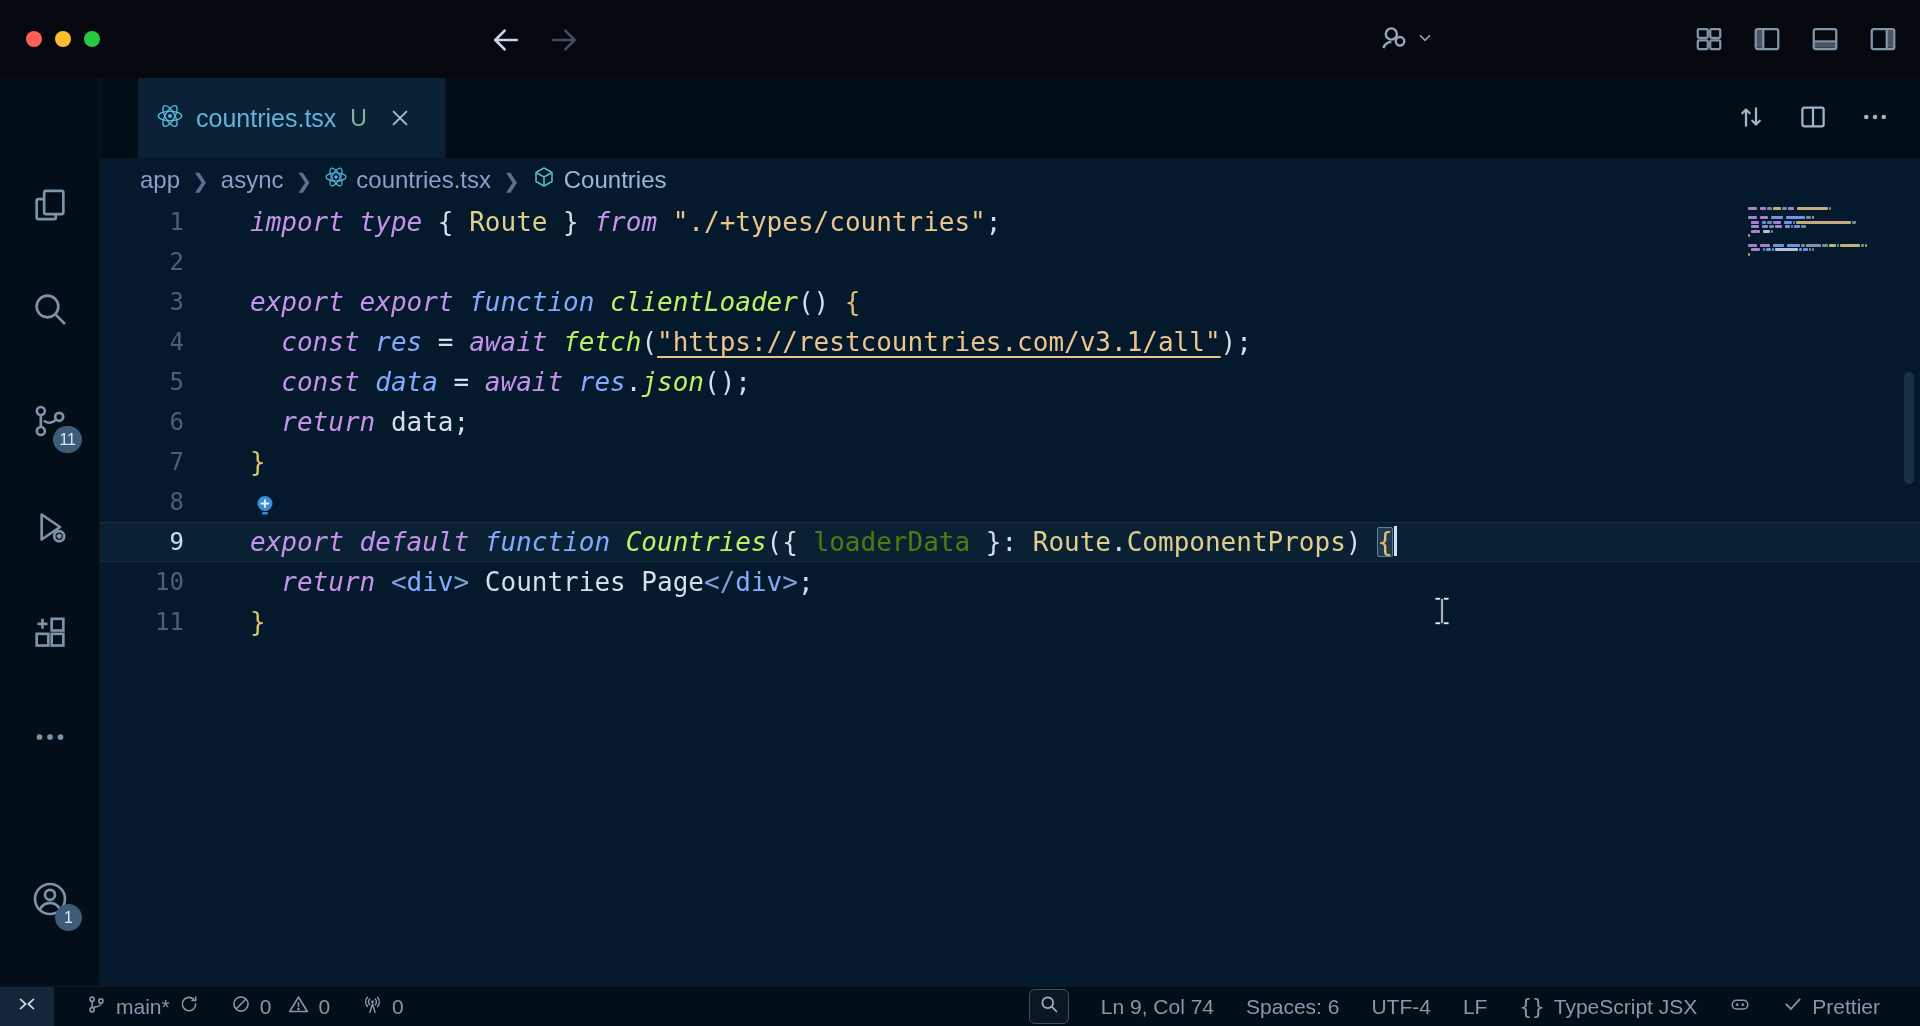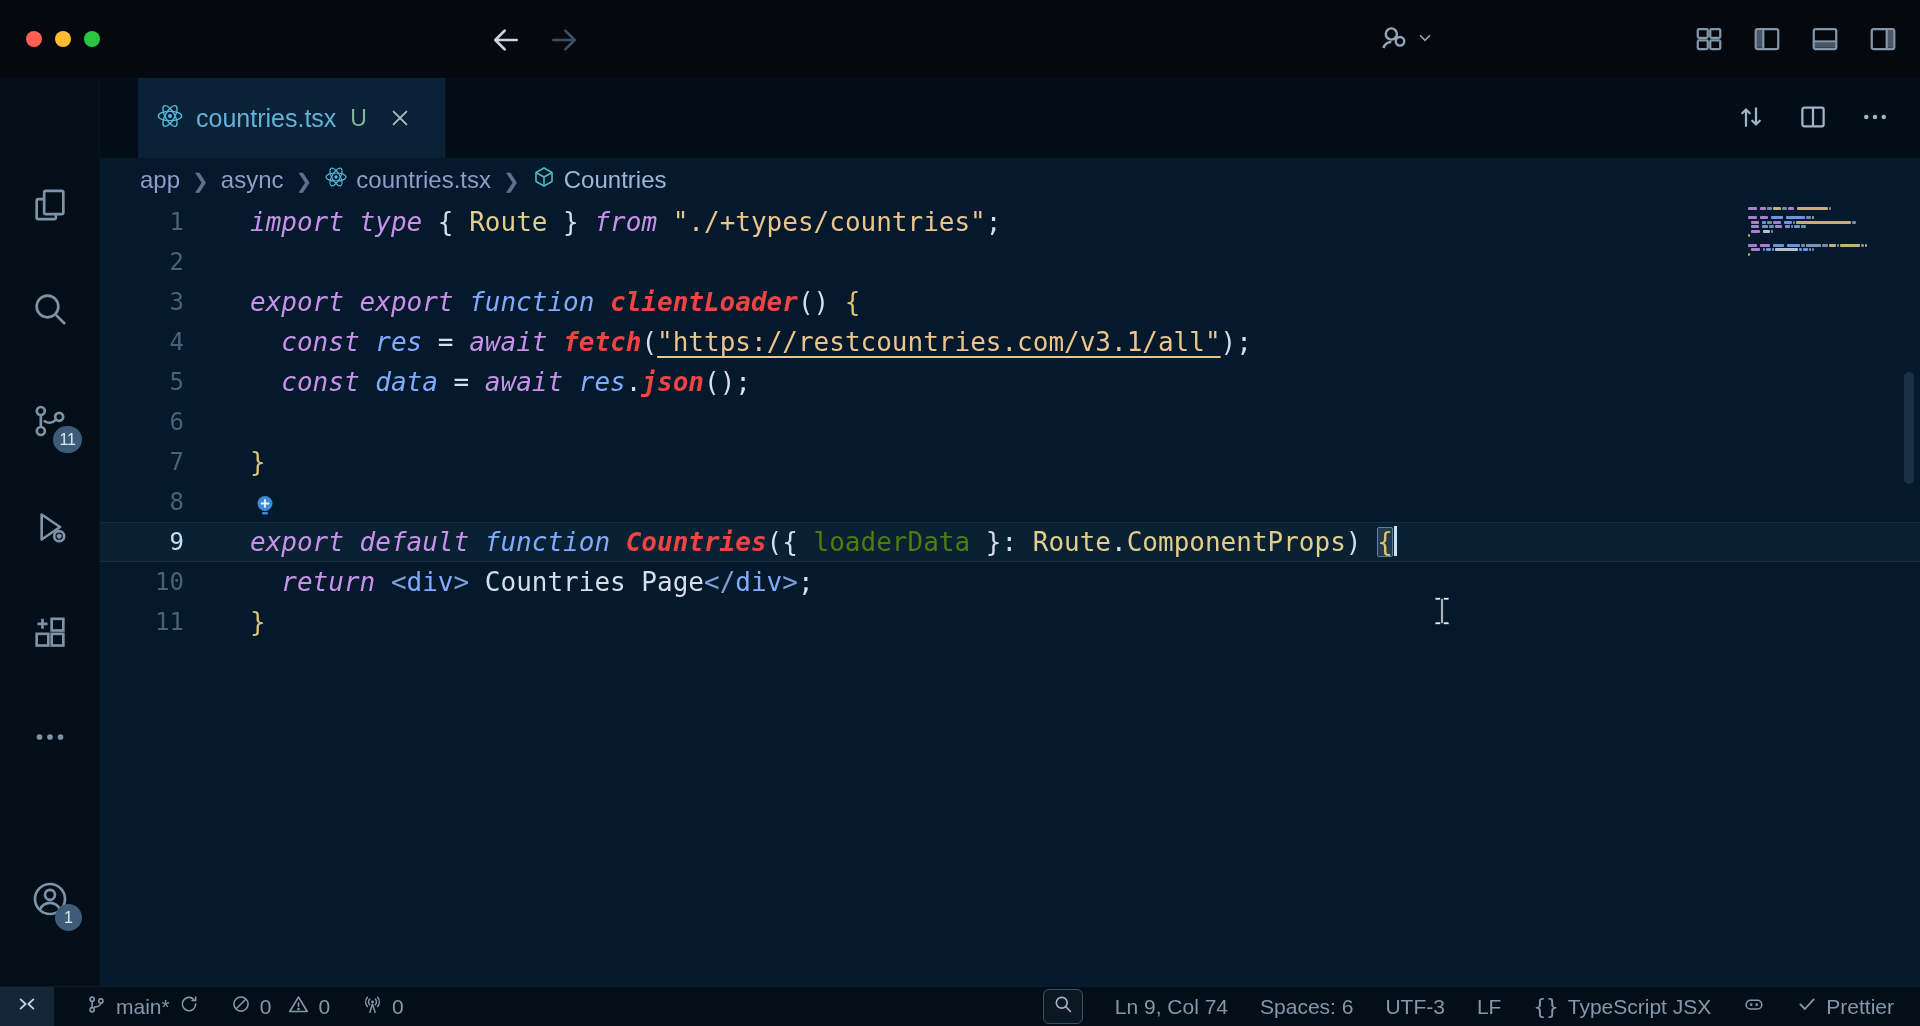--- a/index.html
+++ b/index.html
@@ -52,21 +52,21 @@
           font-family:"DejaVu Sans Mono", monospace; font-size:26px; }
   .code-line { display:flex; height:40px; line-height:40px; white-space:pre; position:relative; }
   .line-num { width:84px; text-align:right; color:#4a6178; font-size:24px; flex:none; }
   .current-line .line-num { color:#c5e0f5; }
   .line-text { padding-left:66px; }
   .current-line { background:rgba(120,165,210,.06);
                   box-shadow: inset 0 1px 0 rgba(255,255,255,.055), inset 0 -1px 0 rgba(255,255,255,.055); }
 
   .tok-kw   { color:#c792ea; font-style:italic; }
   .tok-kwb  { color:#82aaff; font-style:italic; }
-  .tok-fn   { color:#ef4444; font-style:italic;font-weight:bold; }
+  .tok-fn   { color:#bef264; font-style:italic; }
   .tok-var  { color:#82aaff; font-style:italic; }
   .tok-pl   { color:#d6deeb; }
   .tok-wh   { color:#d6deeb; }
   .tok-str  { color:#ecc48d; }
   .tok-link { color:#ecc48d; text-decoration:underline; text-underline-offset:5px; }
   .tok-type { color:#e2ce8c; }
   .tok-param{ color:#4d7c0f; }
   .tok-tag  { color:#82aaff; }
   .tok-tagp { color:#7d9fd4; }
   .tok-brace{ color:#dcc26e; }
@@ -85,21 +85,21 @@
                   background:rgba(140,175,205,.16); border-radius:5px; }
 
   
   .mouse-ibeam { position:absolute; left:1332px; top:394px; }
 
   
   .statusbar { position:absolute; left:0; bottom:0; width:1920px; height:40px; background:#040e18;
                border-top:1px solid #0c1a28; color:#8498ad; font-size:21px;
                display:flex; align-items:center; justify-content:space-between; }
   .sb-left { display:flex; align-items:center; gap:32px; height:100%; }
-  .sb-right { display:flex; align-items:center; gap:32px; padding-right:26px; }
+  .sb-right { display:flex; align-items:center; gap:32px; padding-right:40px; }
   .sb-item { display:flex; align-items:center; gap:9px; }
   .remote-box { width:54px; height:100%; background:#14273a; display:flex;
                 align-items:center; justify-content:center; }
   .zoom-box { border:1px solid #33536e; background:rgba(255,255,255,.04); border-radius:6px;
               padding:4px 9px; display:flex; align-items:center; }
   svg { flex:none; }
 </style>
 </head>
 <body>
 
@@ -325,21 +325,21 @@
     </span>
   </div>
 
   <div class="code">
     <div>
         <div class="code-line"><span class="line-num">1</span><span class="line-text"><span class="tok-kw">import</span><span class="tok-pl"> </span><span class="tok-kw">type</span><span class="tok-pl"> { </span><span class="tok-type">Route</span><span class="tok-pl"> } </span><span class="tok-kw">from</span><span class="tok-pl"> </span><span class="tok-str">"./+types/countries"</span><span class="tok-pl">;</span></span></div>
         <div class="code-line"><span class="line-num">2</span><span class="line-text"></span></div>
         <div class="code-line"><span class="line-num">3</span><span class="line-text"><span class="tok-kw">export</span><span class="tok-pl"> </span><span class="tok-kw">export</span><span class="tok-pl"> </span><span class="tok-kwb">function</span><span class="tok-pl"> </span><span class="tok-fn">clientLoader</span><span class="tok-pl">() </span><span class="tok-brace">{</span></span></div>
         <div class="code-line"><span class="line-num">4</span><span class="line-text"><span class="tok-pl">  </span><span class="tok-kw">const</span><span class="tok-pl"> </span><span class="tok-var">res</span><span class="tok-pl"> = </span><span class="tok-kw">await</span><span class="tok-pl"> </span><span class="tok-fn">fetch</span><span class="tok-pl">(</span><span class="tok-link">"https://restcountries.com/v3.1/all"</span><span class="tok-pl">);</span></span></div>
         <div class="code-line"><span class="line-num">5</span><span class="line-text"><span class="tok-pl">  </span><span class="tok-kw">const</span><span class="tok-pl"> </span><span class="tok-var">data</span><span class="tok-pl"> = </span><span class="tok-kw">await</span><span class="tok-pl"> </span><span class="tok-var">res</span><span class="tok-pl">.</span><span class="tok-fn">json</span><span class="tok-pl">();</span></span></div>
-        <div class="code-line"><span class="line-num">6</span></div>
+        <div class="code-line"><span class="line-num">6</span><span class="line-text"><span class="tok-pl">  </span><span class="tok-kw">return</span><span class="tok-pl"> </span><span class="tok-wh">data</span><span class="tok-pl">;</span></span></div>
         <div class="code-line"><span class="line-num">7</span><span class="line-text"><span class="tok-brace">}</span></span></div>
         <div class="code-line"><span class="line-num">8</span><span class="line-text"><span class="lightbulb"><svg width="22" height="22" viewBox="0 0 22 22">
                 <circle cx="11" cy="9.5" r="7.5" fill="#3b8bd9"></circle>
                 <path d="M7.5 9.5h7M11 6v7" stroke="#eaf4fc" stroke-width="1.8" stroke-linecap="round"></path>
                 <rect x="8" y="18" width="6" height="2.4" rx="1.2" fill="#3b8bd9"></rect>
               </svg></span></span></div>
         <div class="code-line current-line"><span class="line-num">9</span><span class="line-text"><span class="tok-kw">export</span><span class="tok-pl"> </span><span class="tok-kw">default</span><span class="tok-pl"> </span><span class="tok-kwb">function</span><span class="tok-pl"> </span><span class="tok-fn">Countries</span><span class="tok-pl">({ </span><span class="tok-param">loaderData</span><span class="tok-pl"> }: </span><span class="tok-type">Route</span><span class="tok-pl">.</span><span class="tok-type">ComponentProps</span><span class="tok-pl">) </span><span class="tok-brace bracket-match">{</span><span class="caret"></span></span></div>
         <div class="code-line"><span class="line-num">10</span><span class="line-text"><span class="tok-pl">  </span><span class="tok-kw">return</span><span class="tok-pl"> </span><span class="tok-tagp">&lt;</span><span class="tok-tag">div</span><span class="tok-tagp">&gt;</span><span class="tok-wh"> Countries Page</span><span class="tok-tagp">&lt;/</span><span class="tok-tag">div</span><span class="tok-tagp">&gt;</span><span class="tok-pl">;</span></span></div>
         <div class="code-line"><span class="line-num">11</span><span class="line-text"><span class="tok-brace">}</span></span></div>
       </div>
@@ -521,21 +521,21 @@
           </svg>
       </span>
     </div>
     <div class="sb-item">
         <span>Ln 9, Col 74</span>
       </div>
     <div class="sb-item">
         <span>Spaces: 6</span>
       </div>
     <div class="sb-item">
-        <span>UTF-3</span>
+        <span>UTF-4</span>
       </div>
     <div class="sb-item">
         <span>LF</span>
       </div>
     <div class="sb-item">
       <span style="font-family:'DejaVu Sans Mono',monospace;">{}</span>
       <span>TypeScript JSX</span>
     </div>
     <div class="sb-item">
       <span>

